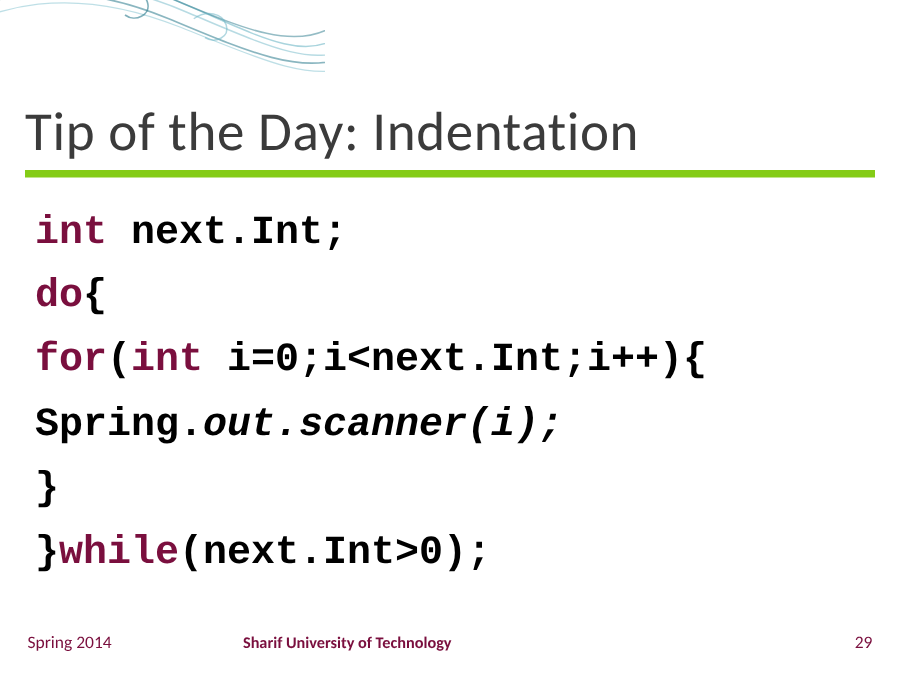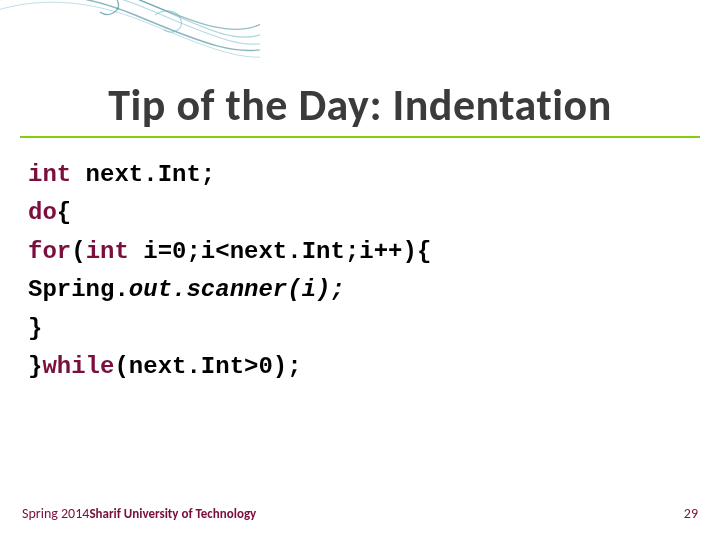--- a/index.html
+++ b/index.html
@@ -20,31 +20,30 @@
   .swirl svg { width: 100%; height: 100%; }
   .content {
     position: absolute;
     top: 78px;
     left: 20px;
     right: 20px;
   }
   .title {
     font-family: Calibri, 'Segoe UI', Arial, sans-serif;
     font-size: 44px;
-    font-weight: 700;
+    font-weight: 400;
     color: #3b3b3b;
     letter-spacing: 0.5px;
     padding-bottom: 4px;
-    border-bottom: 2px solid #84cc16;
+    border-bottom: 6px solid #84cc16;
     margin-bottom: 18px;
-    text-align: center;
   }
   .code {
     font-family: 'Courier New', Courier, monospace;
-    font-size: 24px;
+    font-size: 32px;
     line-height: 1.6;
     font-weight: bold;
     color: #000;
     padding-left: 8px;
   }
   .kw { color: #7a0f3e; font-weight: bold; }
   .it { font-style: italic; }
   .footer {
     position: absolute;
     bottom: 18px;
@@ -52,20 +51,21 @@
     right: 22px;
     display: flex;
     align-items: baseline;
     font-family: Calibri, 'Segoe UI', Arial, sans-serif;
     color: #7a0f3e;
     font-size: 14px;
     text-align: center;
   }
   .footer-left { font-weight: 400; }
   .footer-center {
+    margin-left: 105px;
     font-weight: 700;
     font-size: 13px;
   }
   .footer-right {
     margin-left: auto;
     font-weight: 400;
   }
 </style>
 </head>
 <body>

